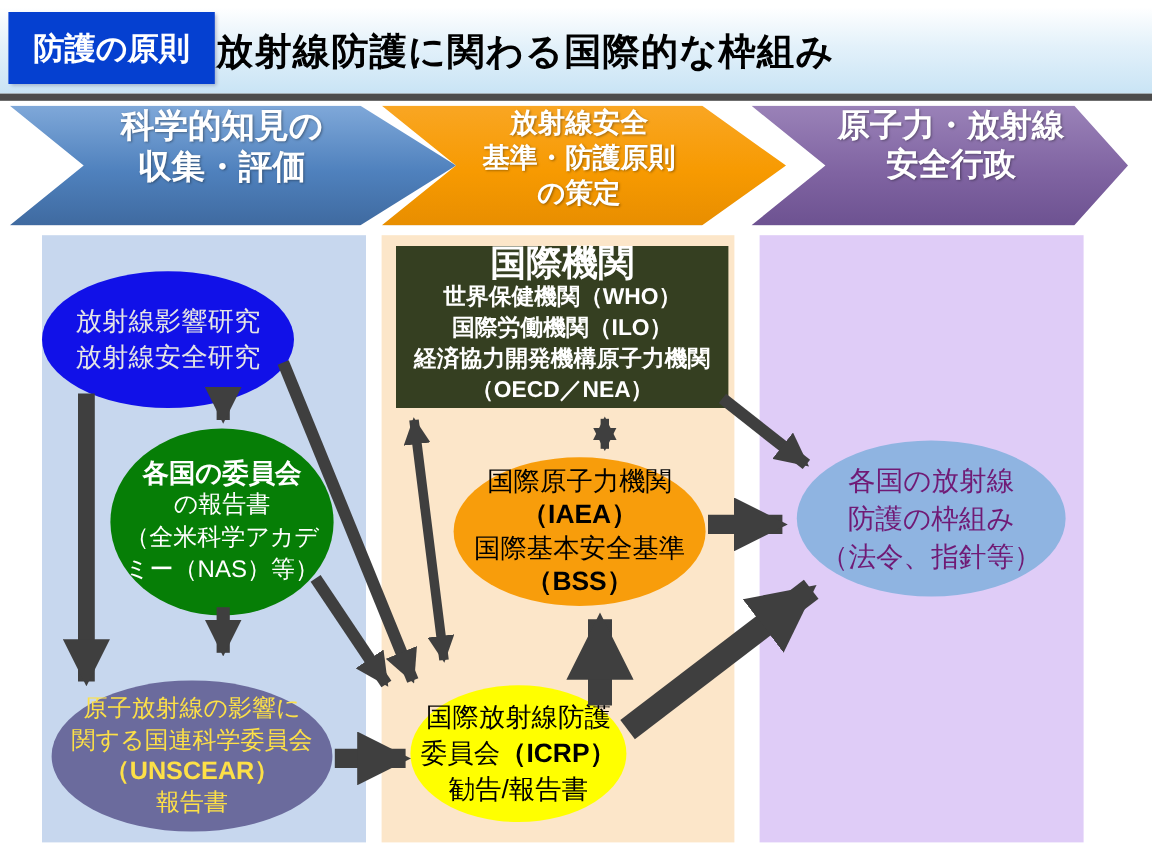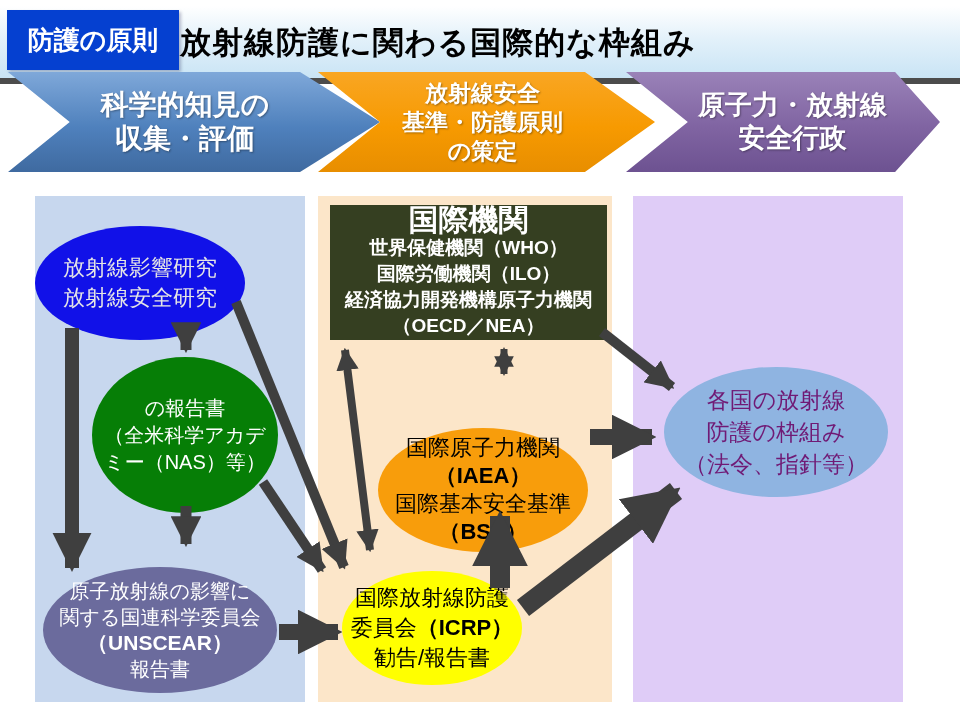--- a/index.html
+++ b/index.html
@@ -9,22 +9,22 @@
   }
   
   .header-band{position:absolute;left:0;top:6px;width:960px;height:72px;
     background:linear-gradient(180deg,#ffffff 0%,#e3f1fa 45%,#c9e4f5 100%);}
   .header-rule{position:absolute;left:0;top:78px;width:960px;height:6px;background:#4c4c4c;}
   .badge{position:absolute;left:7px;top:10px;width:172px;height:60px;background:#0540d0;
     color:#ffffff;font-size:26px;font-weight:bold;display:flex;align-items:center;justify-content:center;
     box-shadow:2px 2px 3px rgba(0,0,60,.25);}
   .title{position:absolute;left:180px;top:22px;font-size:31px;font-weight:bold;color:#000;letter-spacing:1px;}
   
-  .banner{position:absolute;top:72px;height:100px;display:flex;flex-direction:column;
-    align-items:center;justify-content:center;color:#fff;font-weight:bold;text-align:center;
+  .banner{position:absolute;top:88px;height:100px;display:flex;flex-direction:column;
+    align-items:center;color:#fff;font-weight:bold;text-align:center;
     filter:drop-shadow(3px 4px 2px rgba(90,90,120,.5));}
   .banner .bline{text-shadow:1px 1px 2px rgba(0,0,0,.35);}
   .banner1{left:8px;width:372px;padding-right:18px;box-sizing:border-box;font-size:28px;line-height:34px;
     background:linear-gradient(180deg,#7fa8d9 0%,#4f81bd 55%,#3f6aa0 100%);
     clip-path:polygon(0 0,78.5% 0,100% 50%,78.5% 100%,0 100%,16.6% 50%);}
   .banner2{left:318px;width:337px;padding-right:8px;box-sizing:border-box;font-size:23px;line-height:29px;
     background:linear-gradient(180deg,#f9a623 0%,#f79a01 55%,#e88e00 100%);
     clip-path:polygon(0 0,79.2% 0,100% 50%,79.2% 100%,0 100%,18.4% 50%);}
   .banner3{left:626px;width:314px;padding-left:19px;box-sizing:border-box;font-size:27px;line-height:33px;
     background:linear-gradient(180deg,#9a82b8 0%,#8064a2 55%,#6d5291 100%);
@@ -34,26 +34,26 @@
   .col-left{left:35px;width:270px;background:#c7d7ee;}
   .col-mid{left:318px;width:294px;background:#fce6c9;}
   .col-right{left:633px;width:270px;background:#dfccf7;}
   
   .node{position:absolute;display:flex;flex-direction:column;align-items:center;justify-content:center;
     text-align:center;z-index:2;}
   .ellipse{border-radius:50%;}
   .n-research{left:35px;top:226px;width:210px;height:114px;background:#1111e8;color:#e5e5e5;font-size:22px;line-height:30px;}
   .n-natcom{left:92px;top:357px;width:186px;height:156px;background:#067e06;color:#fff;font-size:20px;line-height:27px;}
   .n-natcom .t{font-size:22px;font-weight:bold;}
-  .n-unscear{left:43px;top:567px;width:234px;height:126px;background:#6b6b9d;color:#ffffff;font-size:20px;line-height:26px;}
+  .n-unscear{left:43px;top:567px;width:234px;height:126px;background:#6b6b9d;color:#fde047;font-size:20px;line-height:26px;}
   .n-unscear .b{font-weight:bold;font-size:21px;}
   .n-orgs{left:330px;top:205px;width:277px;height:135px;background:#353f21;color:#fff;font-size:19px;line-height:26px;}
   .n-orgs .t{font-size:30px;font-weight:bold;margin-bottom:2px;text-align:right;}
   .n-orgs .b{font-weight:bold;}
-  .n-iaea{left:378px;top:381px;width:210px;height:124px;background:#f89d0b;color:#000;font-size:22px;line-height:28px;margin-top:47px;}
+  .n-iaea{left:378px;top:381px;width:210px;height:124px;background:#f89d0b;color:#000;font-size:22px;line-height:28px;}
   .n-iaea .b{font-weight:bold;}
   .n-icrp{left:342px;top:571px;width:180px;height:114px;background:#ffff00;color:#000;font-size:22px;line-height:30px;}
   .n-icrp .b{font-weight:bold;}
   .n-frame{left:664px;top:367px;width:224px;height:130px;background:#8fb4e1;color:#701a75;font-size:23px;line-height:32px;}
   
   .arrows{position:absolute;left:0;top:0;width:960px;height:720px;z-index:3;pointer-events:none;}
 </style>
 </head>
 <body>
 
@@ -83,20 +83,21 @@
   <div class="col col-left"></div>
   <div class="col col-mid"></div>
   <div class="col col-right"></div>
 
   <div class="node ellipse n-research">
     <div>放射線影響研究</div>
     <div>放射線安全研究</div>
   </div>
 
   <div class="node ellipse n-natcom">
+    <div class="t">各国の委員会</div>
     <div>の報告書</div>
     <div>（全米科学アカデ</div>
     <div>ミー（NAS）等）</div>
   </div>
 
   <div class="node ellipse n-unscear">
     <div>原子放射線の影響に</div>
     <div>関する国連科学委員会</div>
     <div class="b">（UNSCEAR）</div>
     <div>報告書</div>

